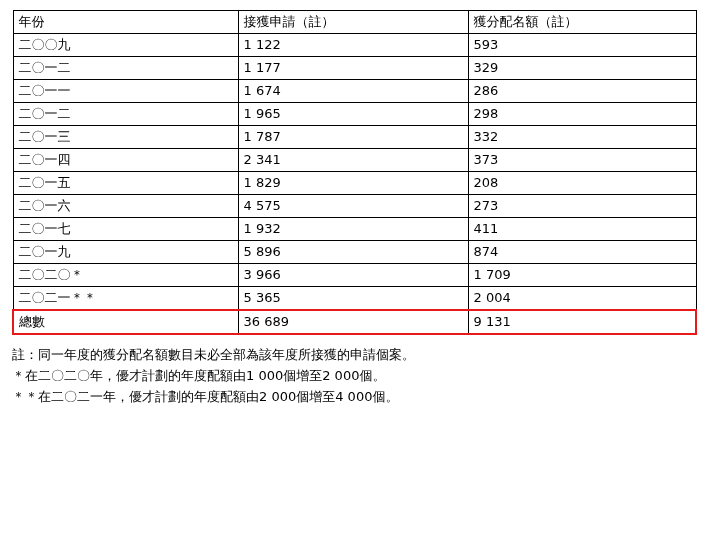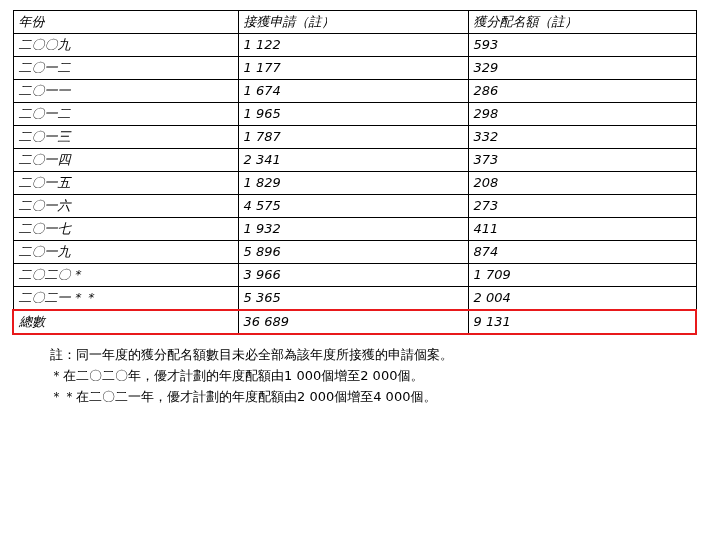--- a/index.html
+++ b/index.html
@@ -18,21 +18,20 @@
     position: relative;
     width: 722px;
     height: 557px;
     box-sizing: border-box;
     padding: 10px 12px 0 12px;
   }
   table.data-table {
     border-collapse: collapse;
     width: 683px;
     table-layout: fixed;
-    font-style: italic;
   }
   table.data-table td {
     border: 1px solid #000000;
     font-size: 13px;
     line-height: 16px;
     padding: 3px 4px 3px 5px;
     vertical-align: top;
     height: 19px;
     box-sizing: border-box;
     white-space: pre-line;
@@ -52,21 +51,20 @@
     border-left: 2px solid #e8191b;
     margin-left: 39px;
   }
   tr.total-row td:last-child {
     border-right: 2px solid #e8191b;
   }
   .notes {
     margin-top: 9px;
     font-size: 13px;
     line-height: 21px;
-    margin-left: 38px;
   }
   .note-line {
     white-space: pre;
   }
 </style>
 </head>
 <body>
 
 <div class="page">
 

